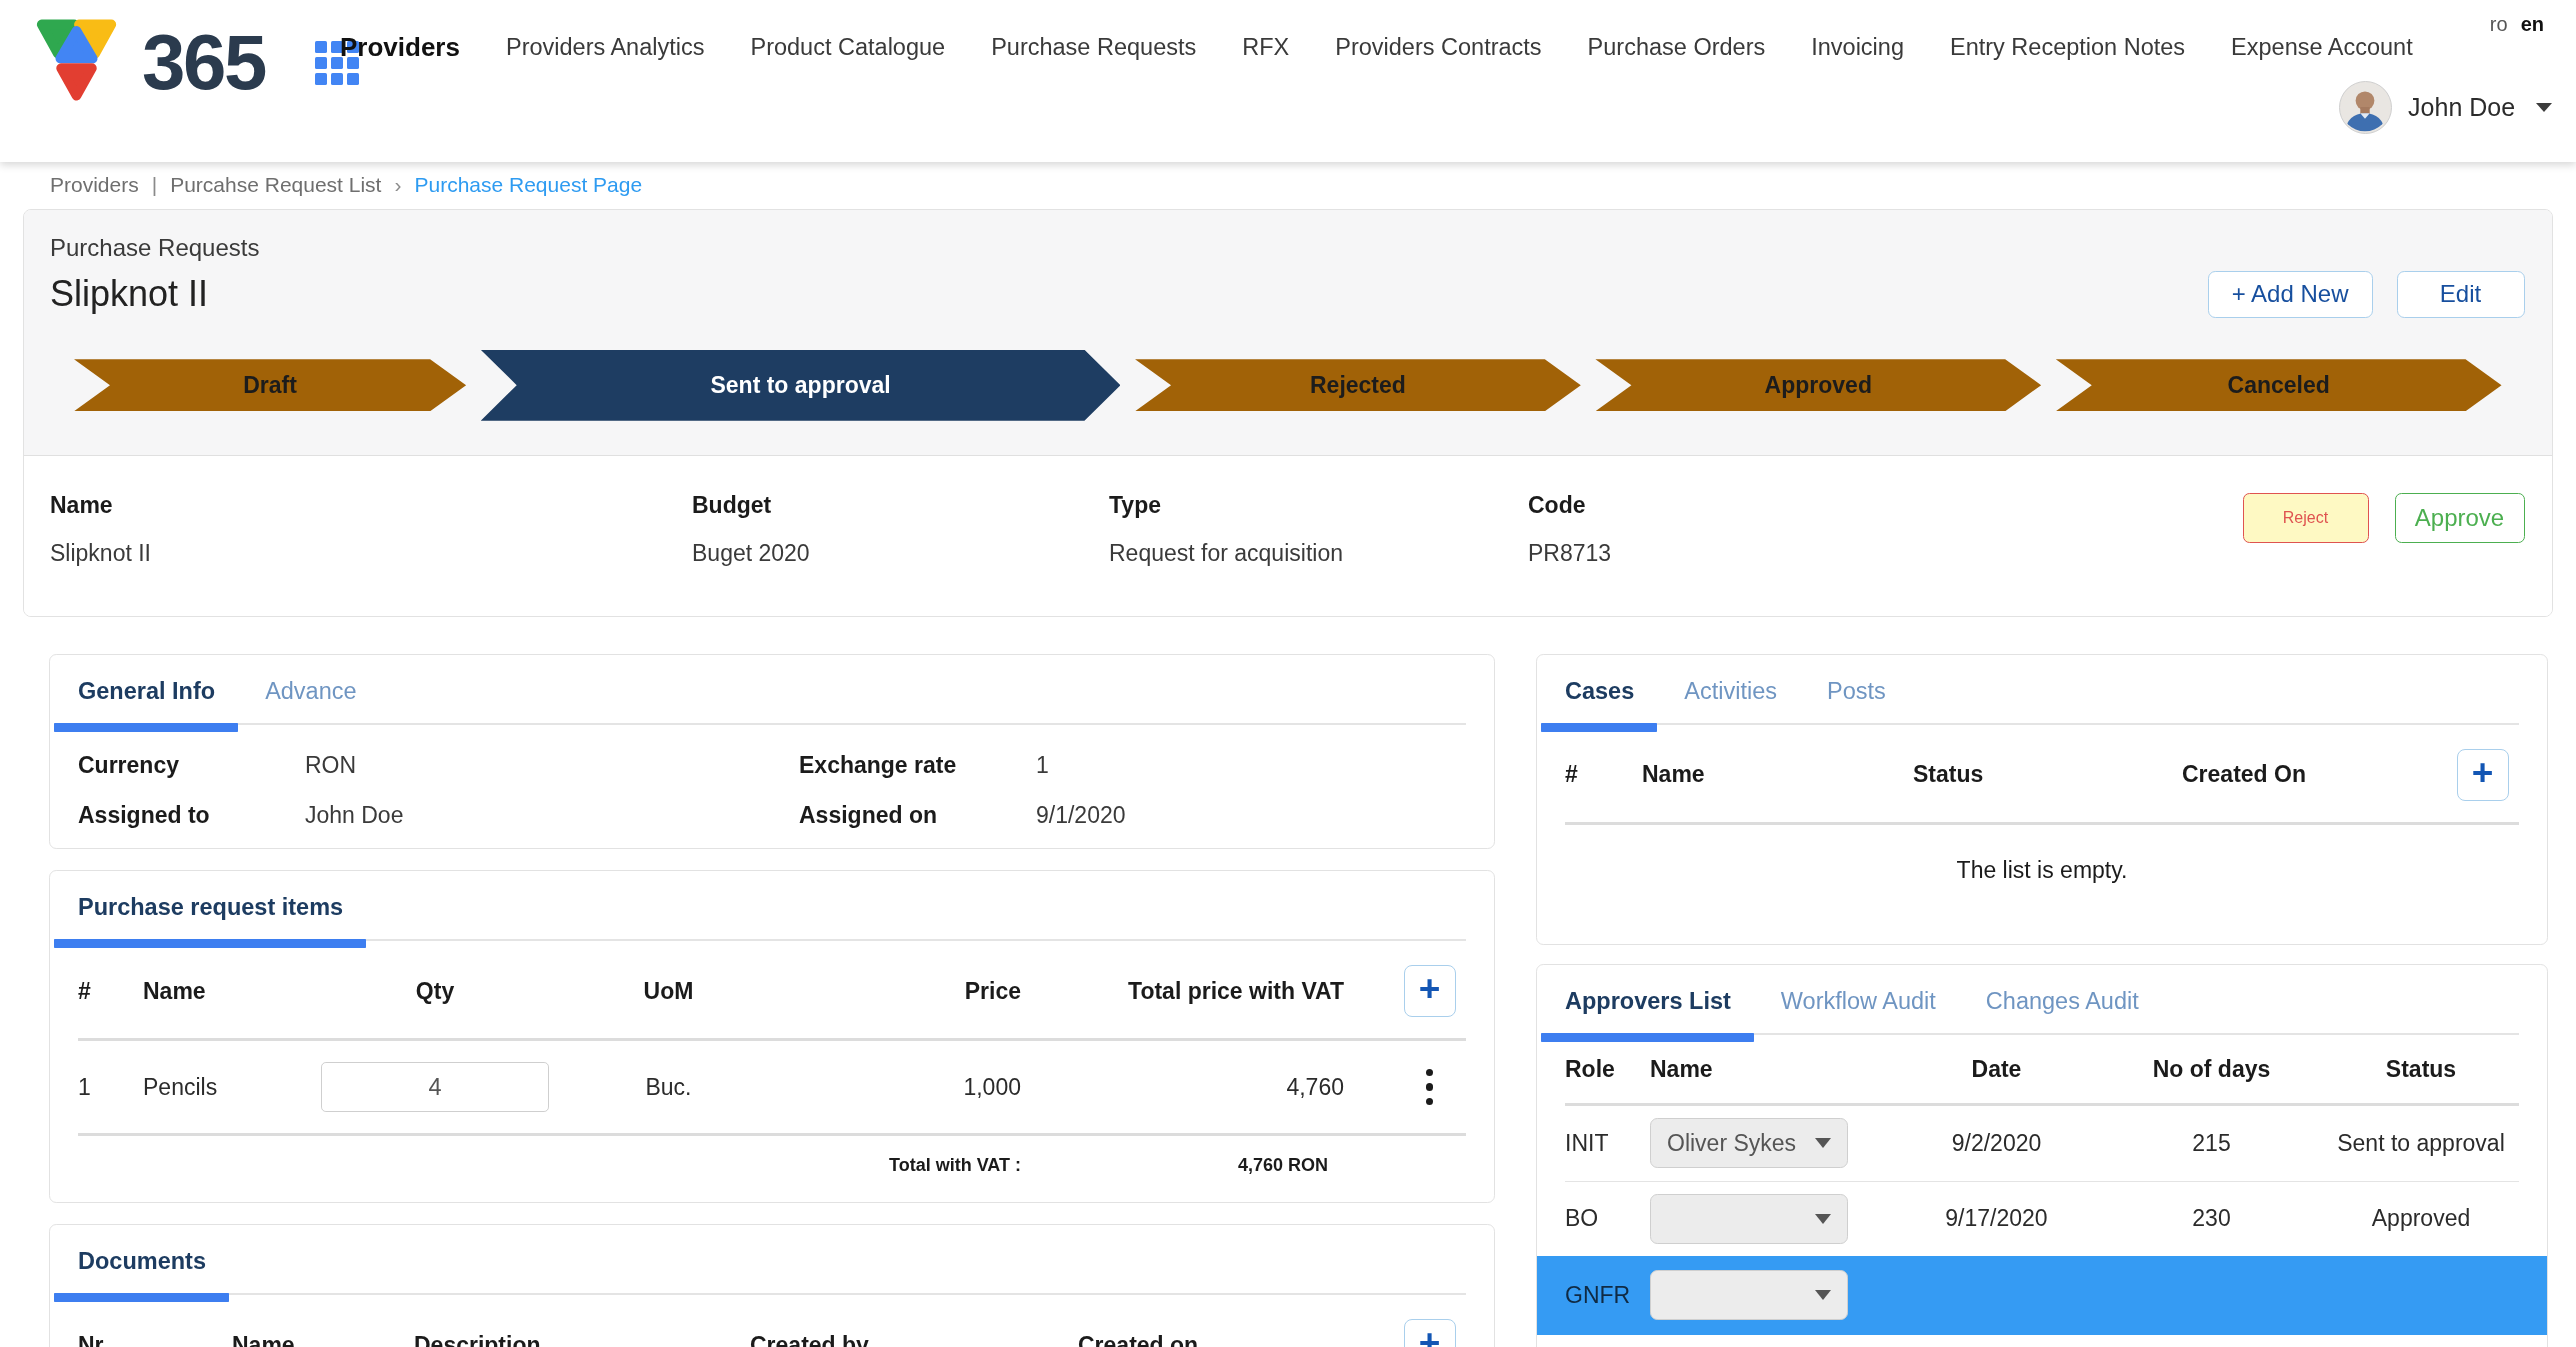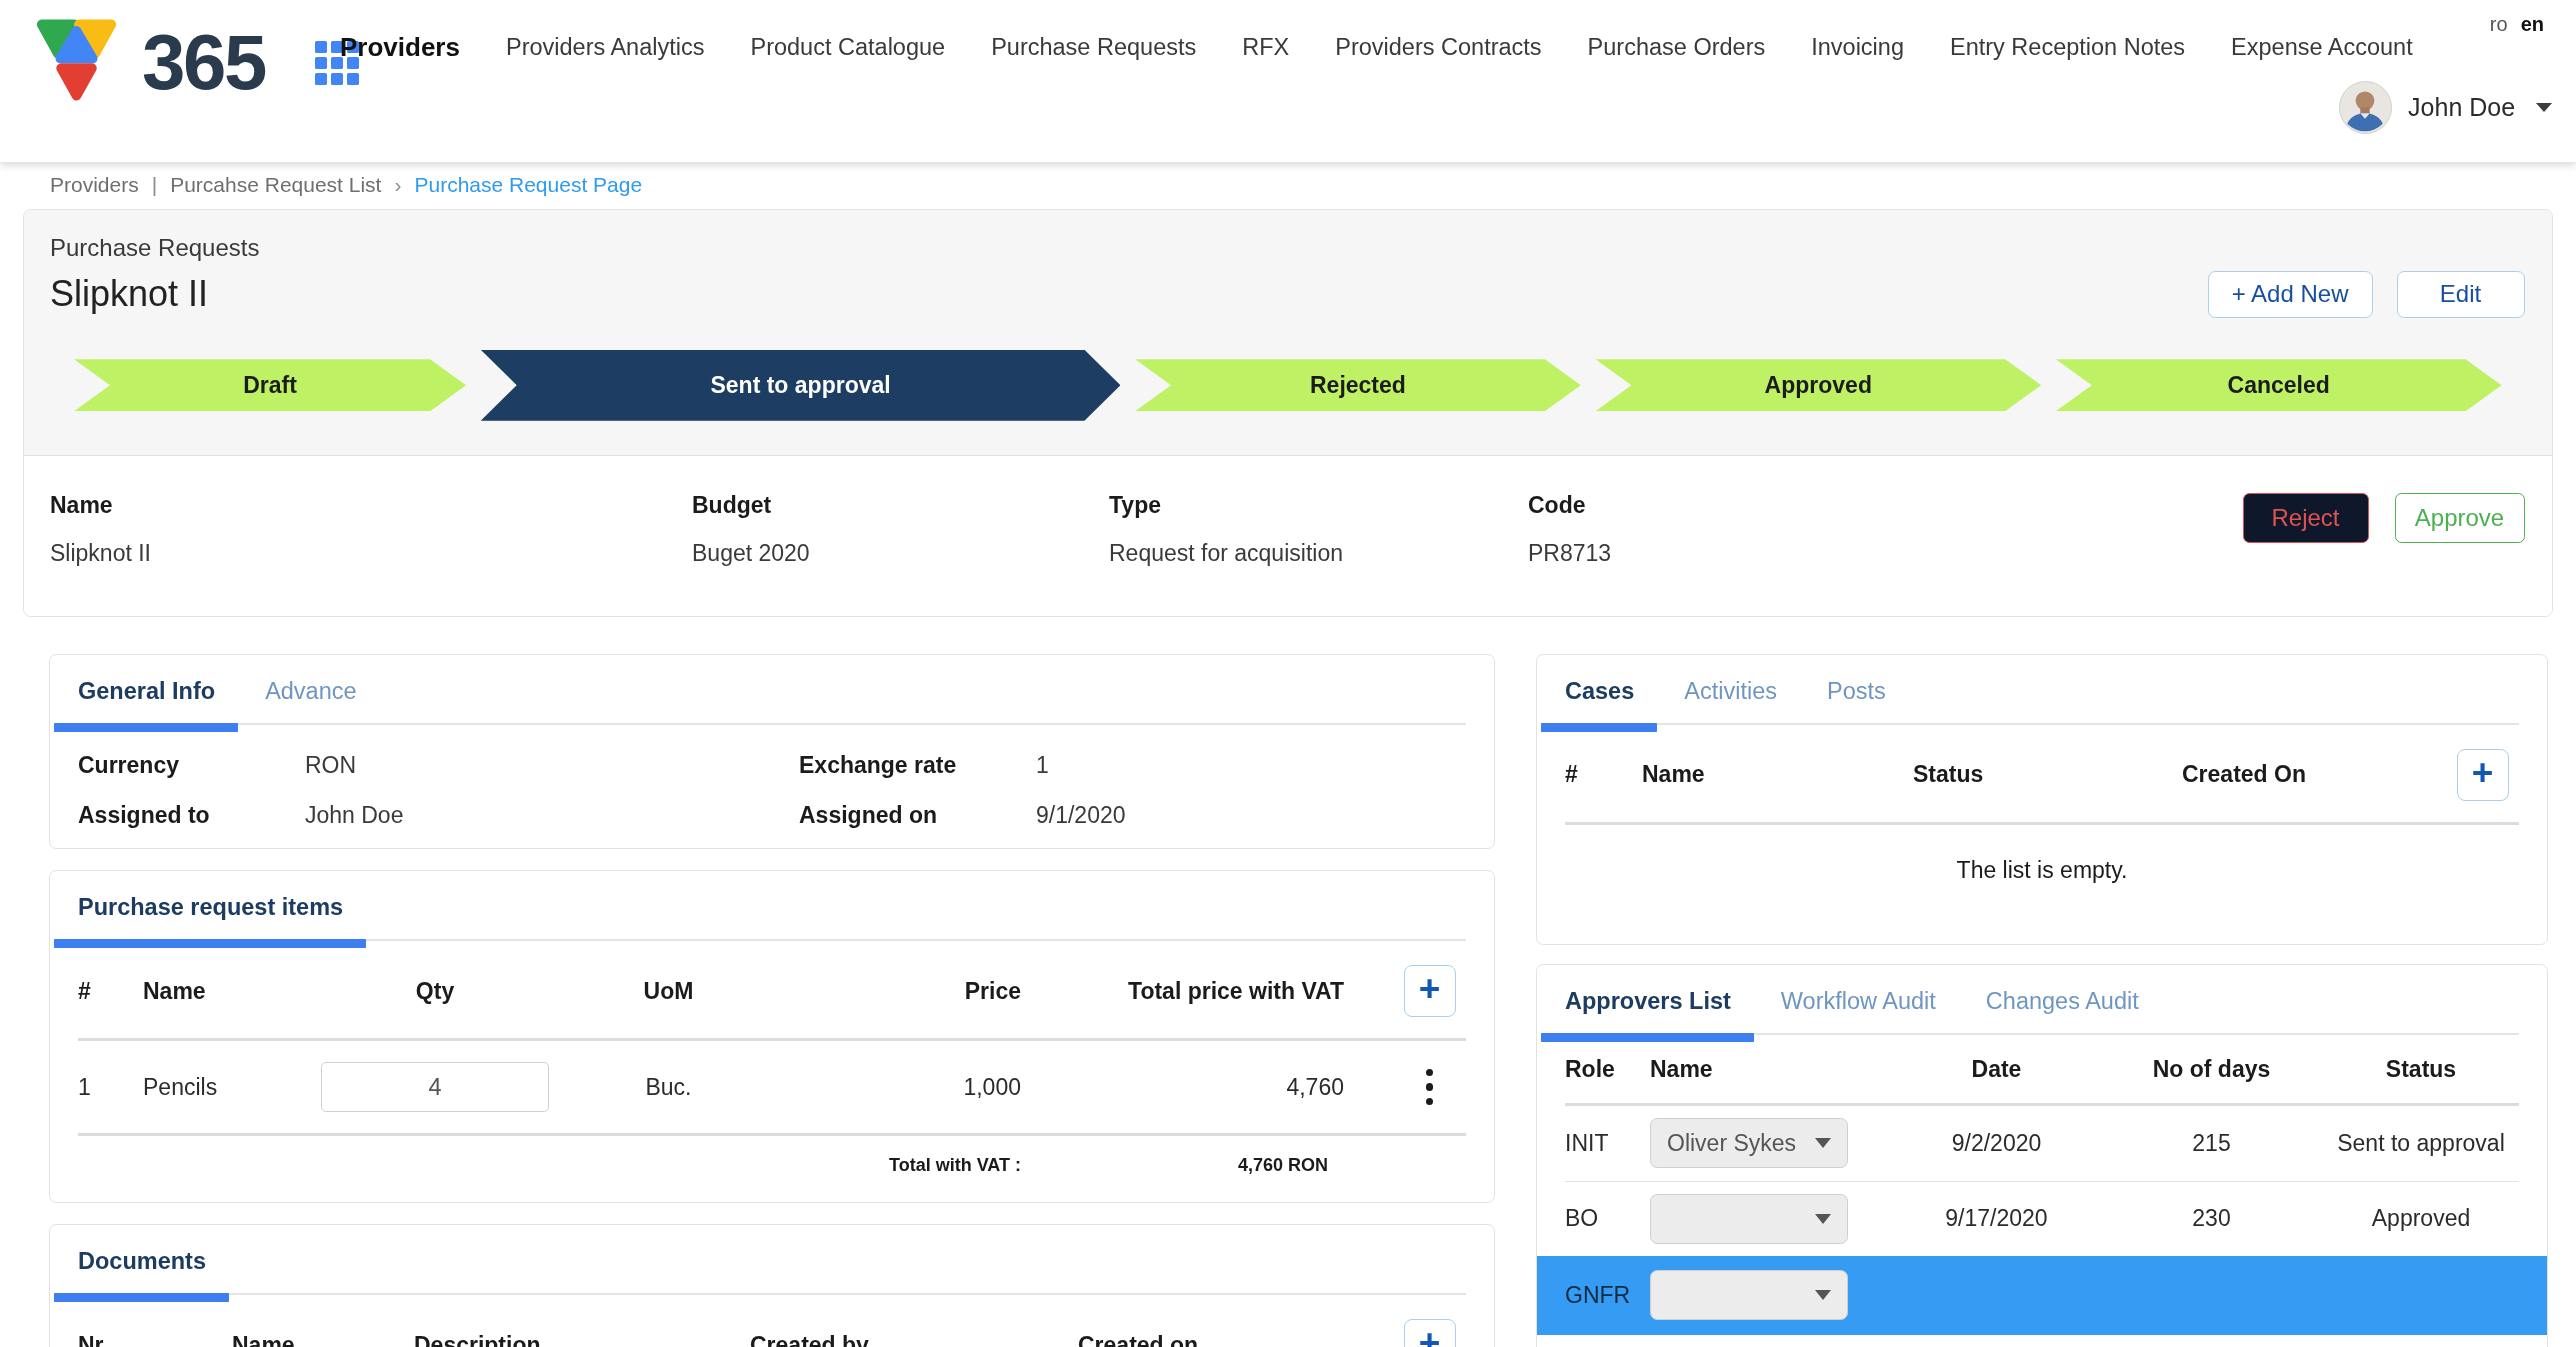--- a/index.html
+++ b/index.html
@@ -34,32 +34,32 @@
   .header-card { margin:4.9px 23px 0 23px; border:1.6px solid #e2e2e2; border-radius:8px; overflow:hidden; }
   .hc-top { background:#f6f6f7; padding:24px 27.5px 34px 26px; }
   .title-row { display:flex; justify-content:space-between; align-items:flex-start; }
   .section-label { font-size:24px; color:#3a3a3a; }
   .page-title { font-size:36px; color:#222; margin-top:11.3px; }
   .head-actions { display:flex; gap:24px; margin-top:37px;padding-left:48px; }
   .btn-outline-blue { background:#fff; border:1.6px solid #a9cfec; border-radius:7.3px; color:#174f9e;
                       font-size:24px; height:47px; min-width:128px; padding:0 23px;
                       display:flex; align-items:center; justify-content:center; cursor:pointer; }
   .stages { display:flex; gap:14.6px; align-items:center; margin:32px 23px 0 24px; height:71px; }
-  .stage { flex:1.08; height:52px; background:#bef264; color:#1c1c1c; font-size:23px; font-weight:600;
+  .stage { flex:1.08; height:52px; background:#a16207; color:#1c1c1c; font-size:23px; font-weight:600;
            display:flex; align-items:center; justify-content:center;
            clip-path:polygon(0 0, calc(100% - 36px) 0, 100% 50%, calc(100% - 36px) 100%, 0 100%, 36px 50%); }
   .stage.first { flex:.95; }
   .stage.active { flex:1.55; height:71px; background:#1e3d62; color:#fff; }
   .hc-bottom { background:#fff; border-top:1.6px solid #e0e0e0; padding:36px 27.5px 49px 26px; display:flex; }
   .field-block .f-label { font-size:23px; font-weight:700; color:#1b1b1b; }
   .field-block .f-value { font-size:23px; color:#3a3a3a; margin-top:21px; }
   .fb1 { width:642px; } .fb2 { width:417px; } .fb3 { width:419px; } .fb4 { flex:1; }
   .approval-actions { display:flex; gap:26px; margin-top:1.6px; }
-  .btn-reject { background:#0f172a; border:1.6px solid #df5350; color:#df5350; border-radius:6.5px; height:50px;
-                width:126px; font-size:24px; display:flex; align-items:center; justify-content:center; cursor:pointer; }
+  .btn-reject { background:#fef9c3; border:1.6px solid #df5350; color:#df5350; border-radius:6.5px; height:50px;
+                width:126px; font-size:16px; display:flex; align-items:center; justify-content:center; cursor:pointer; }
   .btn-approve { background:#fff; border:1.6px solid #4caf50; color:#4caf50; border-radius:6.5px; height:50px;
                  width:130px; font-size:24px; display:flex; align-items:center; justify-content:center; cursor:pointer; }
 
   
   .columns { display:flex; gap:41px; margin:37px 28px 0 49px; align-items:flex-start; }
   .col-left { width:1446px; display:flex; flex-direction:column; gap:21px; }
   .col-right { flex:1; display:flex; flex-direction:column; gap:19.4px; }
   .card { background:#fff; border:1.6px solid #e2e2e2; border-radius:7.3px; padding:23px 28px 19.4px 28px; }
 
   .tabbar { display:flex; gap:50px; position:relative; padding-bottom:18px; border-bottom:2.4px solid #e4e4e4; }

